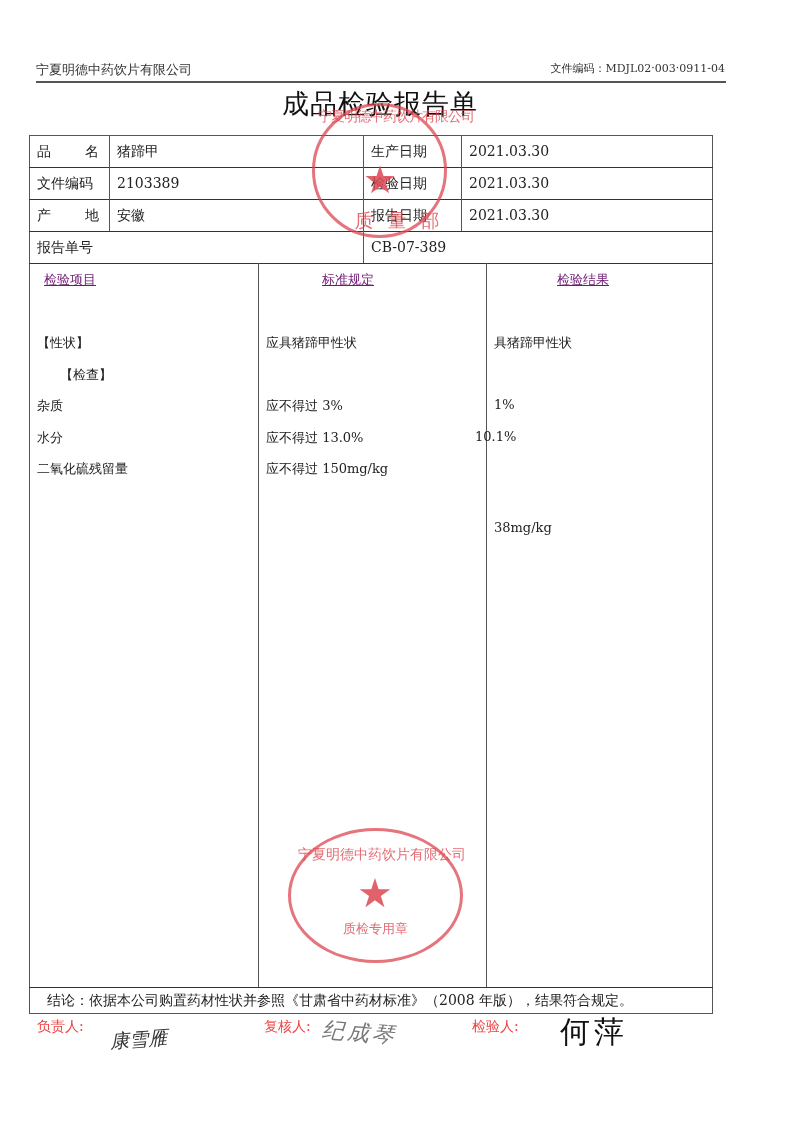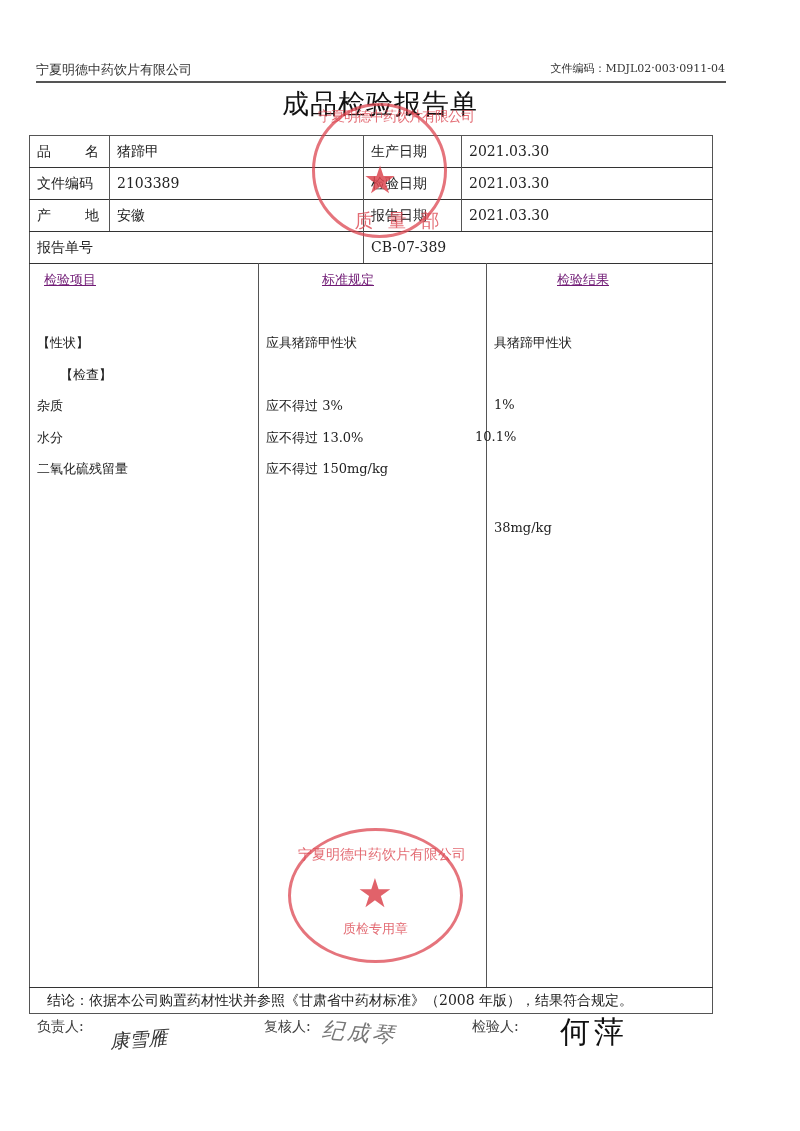--- a/index.html
+++ b/index.html
@@ -12,21 +12,21 @@
            font-size: 27px; letter-spacing: 1px; color: #111; }
   .tbl { position: absolute; left: 29px; top: 135px; width: 684px; height: 879px;
          border: 1px solid #555; box-sizing: border-box; }
   .hl { position: absolute; height: 1px; background: #333; }
   .vl { position: absolute; width: 1px; background: #555; }
   .cell { position: absolute; font-size: 14px; line-height: 32px; white-space: nowrap; color: #222; }
   .lbl-spread { display: flex; justify-content: space-between; width: 62px; }
   .colhead { position: absolute; top: 136px; font-size: 13px; text-decoration: underline; color: #701a75; }
   .item { position: absolute; font-size: 13px; color: #222; white-space: nowrap; }
   .conclusion { position: absolute; left: 47px; top: 992px; font-size: 14px; color: #222; white-space: nowrap; }
-  .sig-label { position: absolute; top: 1018px; font-size: 14px; color: #404040; }
+  .sig-label { position: absolute; top: 1018px; font-size: 14px; color: #ef4444; }
   .sig { position: absolute; font-family: "DejaVu Sans", sans-serif; color: #333; }
   .stamp { position: absolute; border: 3px solid rgba(220,70,80,0.75); border-radius: 50%;
            box-sizing: border-box; pointer-events: none; }
   .stamp-text { position: absolute; color: rgba(220,70,80,0.8); font-family: "DejaVu Sans", sans-serif;
                 white-space: nowrap; text-align: center; }
   .star { position: absolute; color: rgba(220,70,80,0.85); text-align: center; }
 </style>
 </head>
 <body>
 

